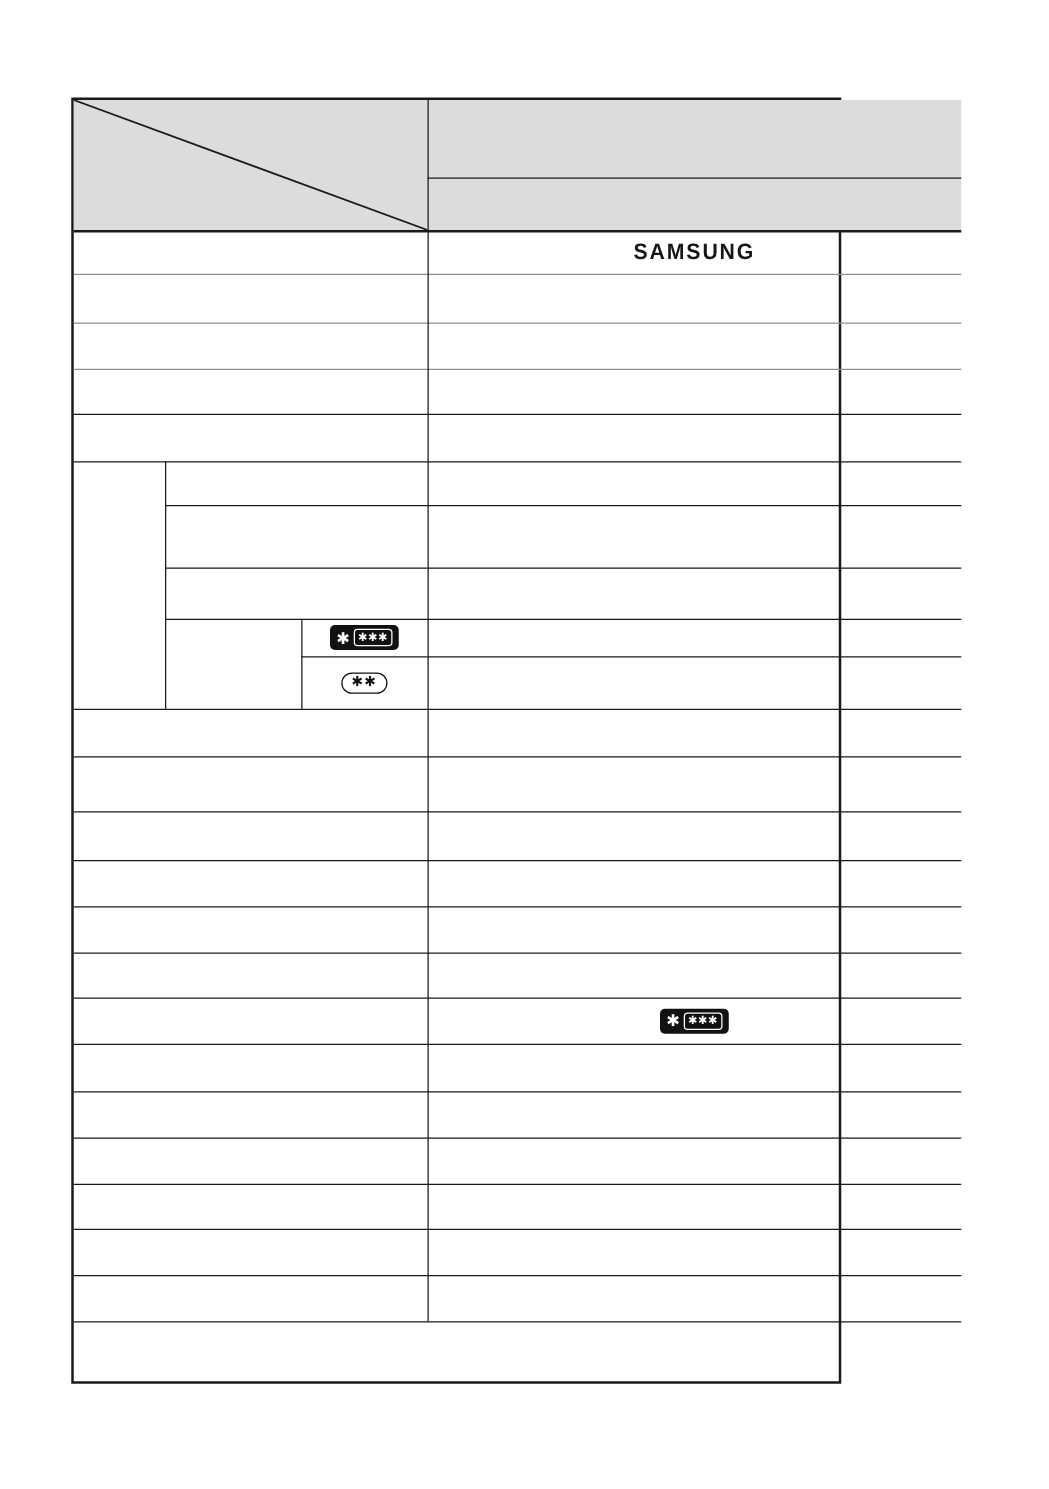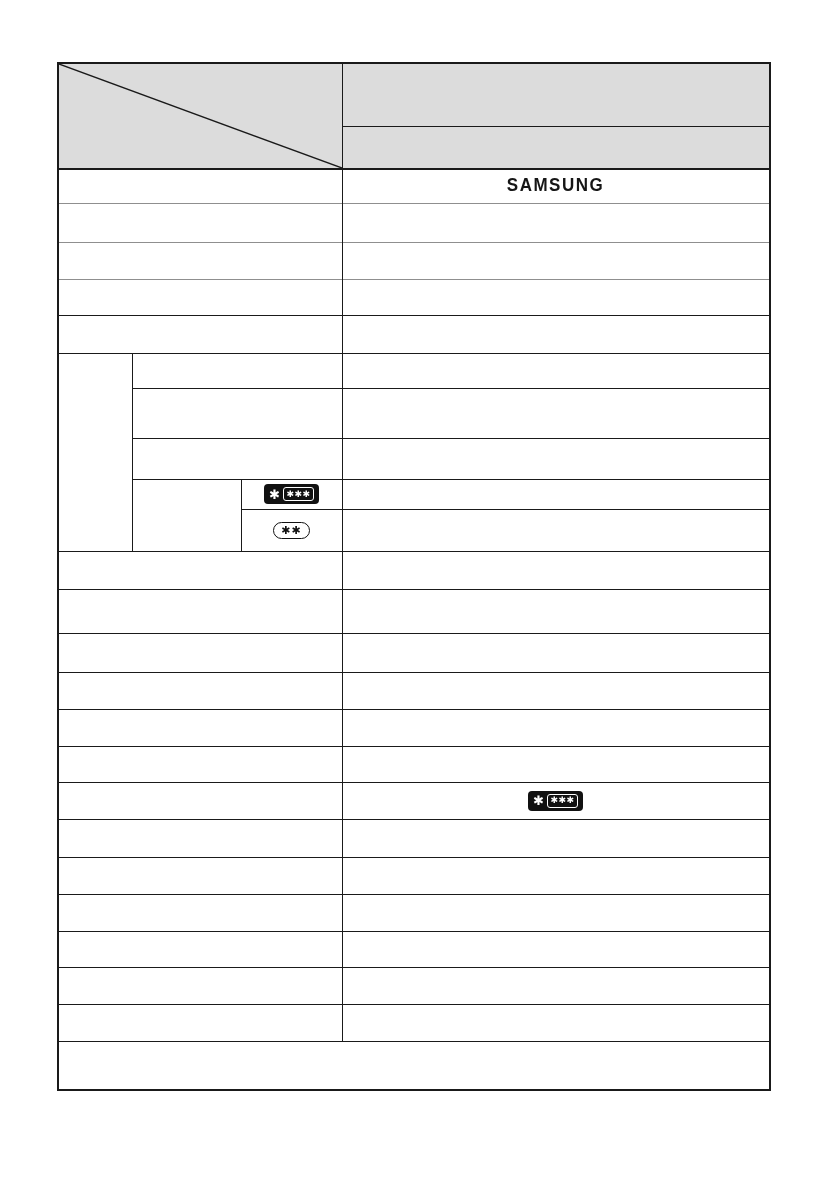--- a/index.html
+++ b/index.html
@@ -1,21 +1,21 @@
 <!DOCTYPE html>
 <html><head>
 <meta charset="utf-8">
 <style>
   html,body{margin:0;padding:0;}
   body{
     width:839px;height:1191px;background:#ffffff;position:relative;overflow:hidden;
     font-family:"Liberation Sans", sans-serif;
   }
   .spec-table{
-    position:absolute;left:57px;top:62px;width:714px;height:1029px;
+    position:absolute;left:57px;top:78px;width:616px;height:1029px;
     border:2px solid #1a1a1a;box-sizing:border-box;background:#ffffff;
   }
   .inner{position:absolute;left:0;top:0;width:710px;height:1025px;}
   .header-band{position:absolute;left:0;top:0;width:710px;height:104px;background:#dcdcdc;}
   .diag-svg{position:absolute;left:0;top:0;}
   .hl{position:absolute;height:1.4px;background:#1a1a1a;}
   .hl.thick{height:1.8px;}
   .hl.gray{height:1px;background:#8f8f8f;}
   .vl{position:absolute;width:1.4px;background:#1a1a1a;}
   .row{position:absolute;left:0;width:710px;display:flex;}

